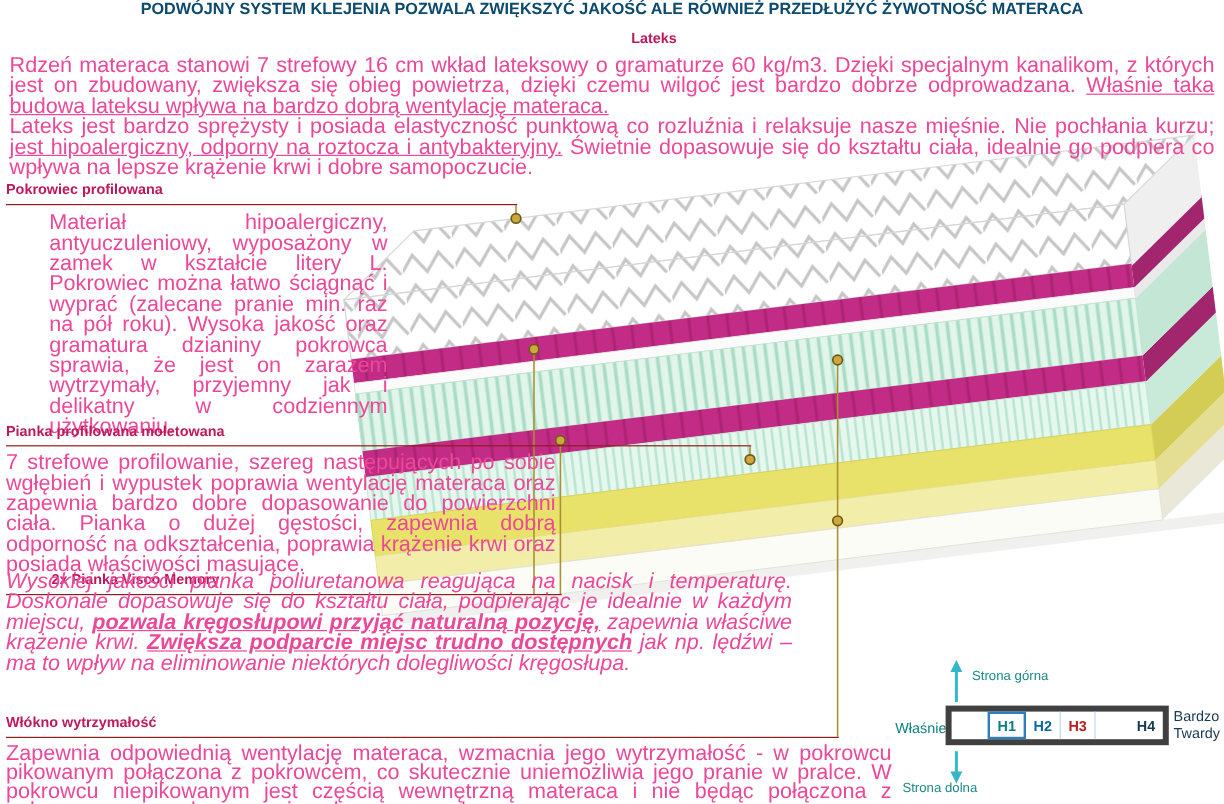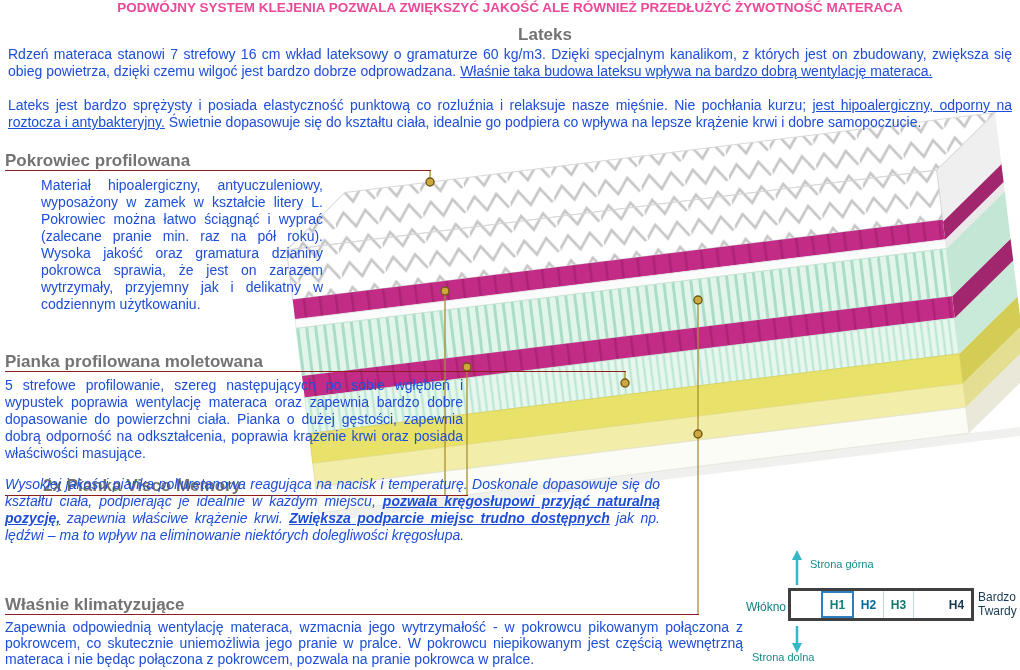--- a/index.html
+++ b/index.html
@@ -2,50 +2,50 @@
 <html><head>
 <meta charset="utf-8">
 <style>
   html,body{margin:0;padding:0;}
   body{
     width:1020px;height:670px;position:relative;overflow:hidden;
     background:#ffffff;font-family:"Liberation Sans",sans-serif;
   }
   .banner{
     top:5px;left:0;width:100%;text-align:center;
-    font-size:13.5px;font-weight:bold;color:#ec4899;z-index:2;
+    font-size:13.5px;font-weight:bold;color:#0c4a6e;z-index:2;
   }
   .sec-title{
-    position:absolute;font-size:17px;font-weight:bold;color:#737373;z-index:2;white-space:nowrap;
+    position:absolute;font-size:12px;font-weight:bold;color:#be185d;z-index:2;white-space:nowrap;
   }
   .rule{position:absolute;height:1px;background:#8f1d1d;z-index:2;}
   .body-text{
-    position:absolute;font-size:14px;line-height:17px;color:#1d4ed8;
+    position:absolute;font-size:18px;line-height:17px;color:#ec4899;
     text-align:justify;z-index:2;
   }
   .u{text-decoration:underline;}
   .bu{font-weight:bold;text-decoration:underline;}
   #illustration{position:absolute;top:0;left:0;z-index:1;pointer-events:none;}
   
   .scale-label{position:absolute;z-index:3;color:#1a8a8a;font-size:11px;white-space:nowrap;}
   .scale-side-label{position:absolute;z-index:3;font-size:12px;white-space:nowrap;}
   .soft{color:#0e8080;}
   .hard{color:#173a52;line-height:14px;}
   .scale-bar{
     position:absolute;left:788px;top:588px;width:186px;height:33px;
-    display:flex;background:#fff;border:3px solid #404040;box-sizing:border-box;z-index:3;padding-left:30px;
+    display:flex;background:#fff;border:5px solid #404040;box-sizing:border-box;z-index:3;padding-left:30px;
   }
   .scale-cell{
     flex:1;display:flex;align-items:center;justify-content:center;
     font-size:12px;font-weight:bold;border-right:1px solid #bed8ec;box-sizing:border-box;
   }
   .scale-cell:last-child{border-right:none;margin-left:28px;}
   .cell-h1{border:2px solid #2e7ec2;color:#0e8080;}
   .cell-h2{color:#0369a1;}
-  .cell-h3{color:#0f766e;}
+  .cell-h3{color:#b91c1c;}
   .cell-h4{color:#173a52;}
 </style>
 </head>
 <body>
 
 <svg id="illustration" width="1020" height="670" viewBox="0 0 1020 670">
   <defs>
     <pattern id="zz" width="44" height="25" patternUnits="userSpaceOnUse">
       <rect width="44" height="25" fill="#ffffff"></rect>
       <path d="M-2,20 L9,5 L20,20 L31,5 L42,20" fill="none" stroke="#c6c6c6" stroke-width="2.6"></path>
@@ -127,35 +127,35 @@
 <div class="body-text" style="top:97px;left:8px;width:1004px;">
   <span>Lateks jest bardzo sprężysty i posiada elastyczność punktową co rozluźnia i relaksuje nasze mięśnie. Nie pochłania kurzu; </span><span class="u">jest hipoalergiczny, odporny na roztocza i antybakteryjny.</span><span> Świetnie dopasowuje się do kształtu ciała, idealnie go podpiera co wpływa na lepsze krążenie krwi i dobre samopoczucie.</span>
 </div>
 
 <div class="sec-title" style="top:151px;left:5px;">Pokrowiec profilowana</div>
 <div class="rule" style="top:170px;left:5px;width:426px;"></div>
 <div class="body-text" style="top:177px;left:5px;width:282px;margin-left:36px;">Materiał hipoalergiczny, antyuczuleniowy, wyposażony w zamek w kształcie litery L. Pokrowiec można łatwo ściągnąć i wyprać (zalecane pranie min. raz na pół roku). Wysoka jakość oraz gramatura dzianiny pokrowca sprawia, że jest on zarazem wytrzymały, przyjemny jak i delikatny w codziennym użytkowaniu.</div>
 
 <div class="sec-title" style="top:352px;left:5px;">Pianka profilowana moletowana</div>
 <div class="rule" style="top:371px;left:5px;width:621px;"></div>
-<div class="body-text" style="top:377px;left:5px;width:458px;">5 strefowe profilowanie, szereg następujących po sobie wgłębień i wypustek poprawia wentylację materaca oraz zapewnia bardzo dobre dopasowanie do powierzchni ciała. Pianka o dużej gęstości, zapewnia dobrą odporność na odkształcenia, poprawia krążenie krwi oraz posiada właściwości masujące.</div>
+<div class="body-text" style="top:377px;left:5px;width:458px;">7 strefowe profilowanie, szereg następujących po sobie wgłębień i wypustek poprawia wentylację materaca oraz zapewnia bardzo dobre dopasowanie do powierzchni ciała. Pianka o dużej gęstości, zapewnia dobrą odporność na odkształcenia, poprawia krążenie krwi oraz posiada właściwości masujące.</div>
 
 <div class="sec-title" style="top:476px;left:17px;margin-left:26px;">2x Pianka Visco Memory</div>
 <div class="rule" style="top:495px;left:5px;width:463px;"></div>
 <div class="body-text" style="top:476px;left:5px;width:655px;font-style:italic;">
   <span>Wysokiej jakości pianka poliuretanowa reagująca na nacisk i temperaturę. Doskonale dopasowuje się do kształtu ciała, podpierając je idealnie w każdym miejscu, </span><span class="bu">pozwala kręgosłupowi przyjąć naturalną pozycję,</span><span> zapewnia właściwe krążenie krwi. </span><span class="bu">Zwiększa podparcie miejsc trudno dostępnych</span><span> jak np. lędźwi – ma to wpływ na eliminowanie niektórych dolegliwości kręgosłupa.</span>
 </div>
 
-<div class="sec-title" style="top:595px;left:5px;">Właśnie klimatyzujące</div>
+<div class="sec-title" style="top:595px;left:5px;">Włókno wytrzymałość</div>
 <div class="rule" style="top:614px;left:5px;width:694px;"></div>
 <div class="body-text" style="top:619px;left:5px;width:738px;line-height:16px;">Zapewnia odpowiednią wentylację materaca, wzmacnia jego wytrzymałość - w pokrowcu pikowanym połączona z pokrowcem, co skutecznie uniemożliwia jego pranie w pralce. W pokrowcu niepikowanym jest częścią wewnętrzną materaca i nie będąc połączona z pokrowcem, pozwala na pranie pokrowca w pralce.</div>
 
 <div class="scale-label" style="left:810px;top:558px;">Strona górna</div>
 
-<div class="scale-side-label soft" style="left:746px;top:600px;">Włókno</div>
+<div class="scale-side-label soft" style="left:746px;top:600px;">Właśnie</div>
 
 <div class="scale-bar">
   <div class="scale-cell cell-h1">H1</div>
   <div class="scale-cell cell-h2">H2</div>
   <div class="scale-cell cell-h3">H3</div>
   <div class="scale-cell cell-h4">H4</div>
 </div>
 
 <div class="scale-side-label hard" style="left:978px;top:590px;">
   <div>Bardzo</div>

